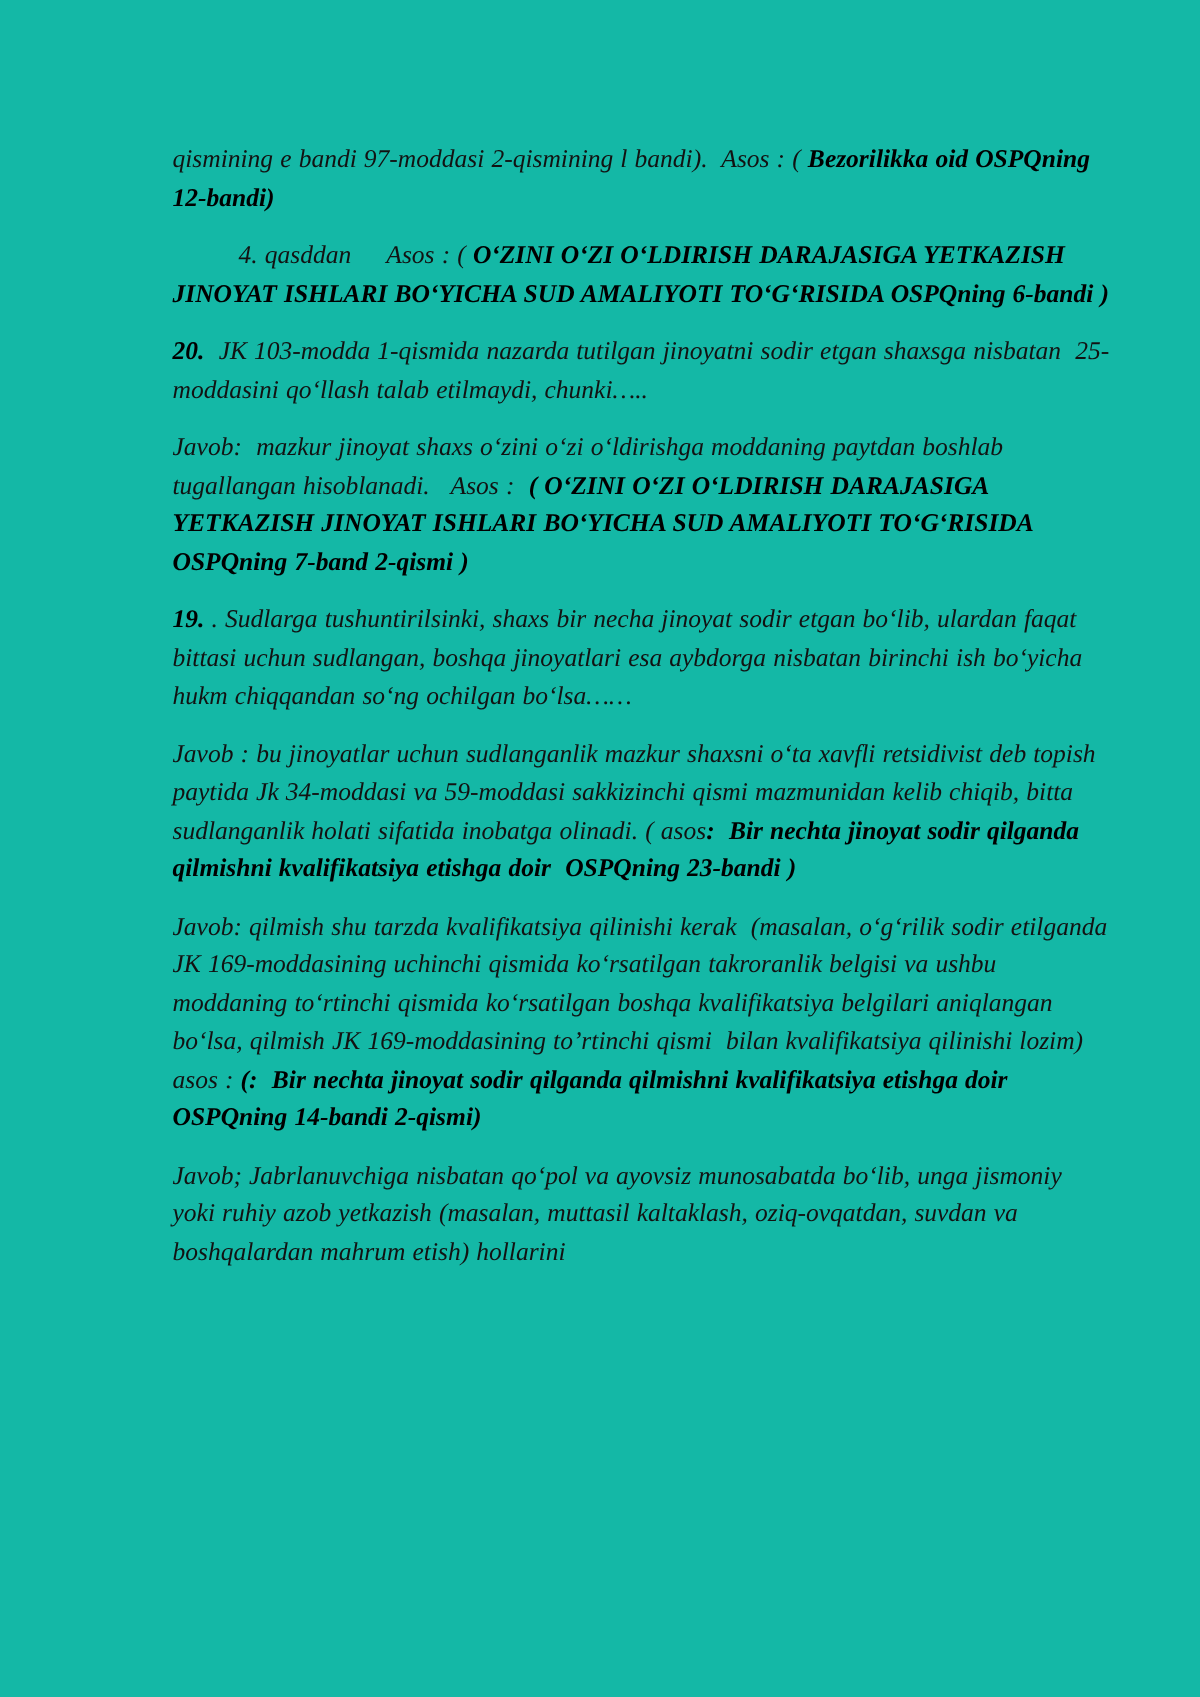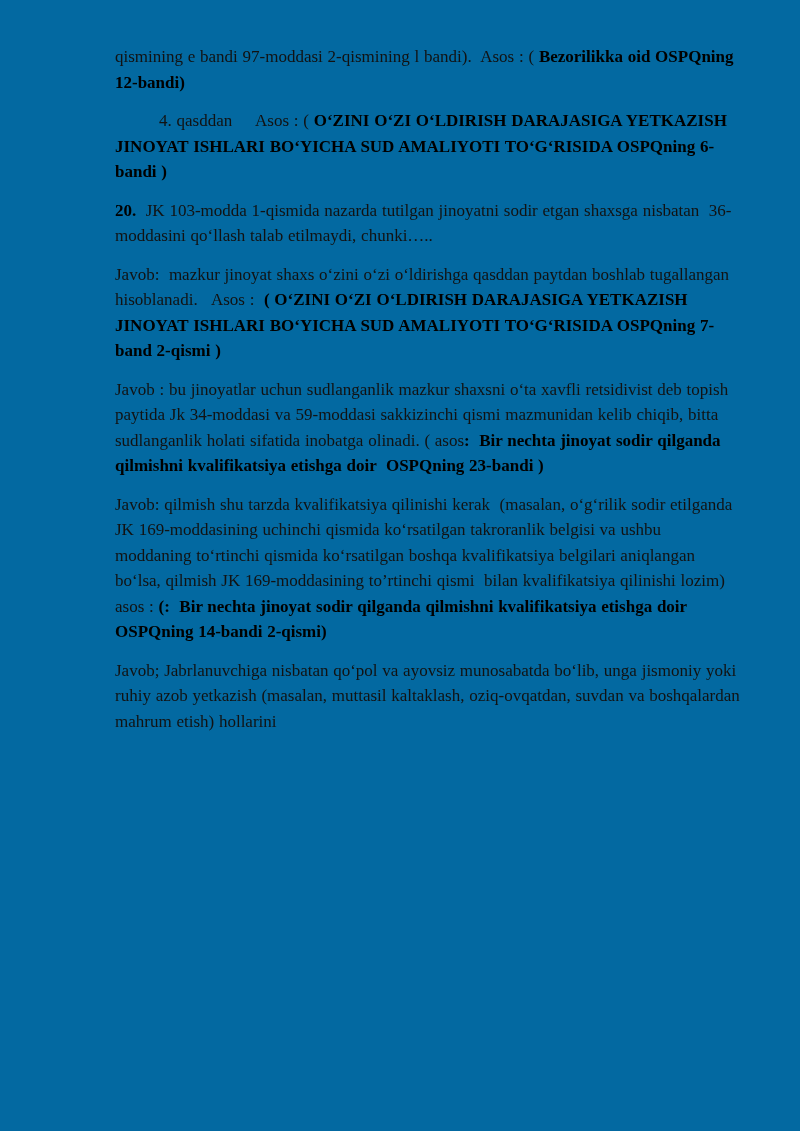--- a/index.html
+++ b/index.html
@@ -4,24 +4,25 @@
 <style>
   html, body {
     margin: 0;
     padding: 0;
     background: #ffffff;
   }
   .page {
     position: relative;
     width: 800px;
     height: 1131px;
-    background: #0369a1;
+    background: #14b8a6;
     box-sizing: border-box;
-    padding: 44px 60px 20px 115px;
+    padding: 93px 60px 20px 115px;
     overflow: hidden;
+    font-style: italic;
   }
   .doc {
     width: 625px;
   }
   p.para {
     font-family: "Liberation Serif", "DejaVu Serif", serif;
     font-size: 17px;
     line-height: 25.5px;
     color: #121212;
     margin: 0 0 13px 0;
@@ -37,19 +38,20 @@
     text-indent: 44px;
   }
 </style>
 </head>
 <body>
 
 <div class="page">
   <div class="doc" id="doc">
       <p class="para"><span>qismining e bandi 97-moddasi 2-qismining l bandi).  Asos : ( </span><span class="b">Bezorilikka oid OSPQning 12-bandi)</span></p>
       <p class="para indent"><span>4. qasddan     Asos : ( </span><span class="b">O‘ZINI O‘ZI O‘LDIRISH DARAJASIGA YETKAZISH JINOYAT ISHLARI BO‘YICHA SUD AMALIYOTI TO‘G‘RISIDA OSPQning 6-bandi )</span></p>
-      <p class="para"><span class="b">20.</span><span>  JK 103-modda 1-qismida nazarda tutilgan jinoyatni sodir etgan shaxsga nisbatan  36-moddasini qo‘llash talab etilmaydi, chunki…..</span></p>
-      <p class="para"><span>Javob:  mazkur jinoyat shaxs o‘zini o‘zi o‘ldirishga qasddan paytdan boshlab tugallangan hisoblanadi.   Asos :  </span><span class="b">( O‘ZINI O‘ZI O‘LDIRISH DARAJASIGA YETKAZISH JINOYAT ISHLARI BO‘YICHA SUD AMALIYOTI TO‘G‘RISIDA OSPQning 7-band 2-qismi )</span></p>
+      <p class="para"><span class="b">20.</span><span>  JK 103-modda 1-qismida nazarda tutilgan jinoyatni sodir etgan shaxsga nisbatan  25-moddasini qo‘llash talab etilmaydi, chunki…..</span></p>
+      <p class="para"><span>Javob:  mazkur jinoyat shaxs o‘zini o‘zi o‘ldirishga moddaning paytdan boshlab tugallangan hisoblanadi.   Asos :  </span><span class="b">( O‘ZINI O‘ZI O‘LDIRISH DARAJASIGA YETKAZISH JINOYAT ISHLARI BO‘YICHA SUD AMALIYOTI TO‘G‘RISIDA OSPQning 7-band 2-qismi )</span></p>
+      <p class="para"><span class="b">19.</span><span> . Sudlarga tushuntirilsinki, shaxs bir necha jinoyat sodir etgan bo‘lib, ulardan faqat bittasi uchun sudlangan, boshqa jinoyatlari esa aybdorga nisbatan birinchi ish bo‘yicha hukm chiqqandan so‘ng ochilgan bo‘lsa……</span></p>
       <p class="para"><span>Javob : bu jinoyatlar uchun sudlanganlik mazkur shaxsni o‘ta xavfli retsidivist deb topish paytida Jk 34-moddasi va 59-moddasi sakkizinchi qismi mazmunidan kelib chiqib, bitta sudlanganlik holati sifatida inobatga olinadi. ( asos</span><span class="b">:  Bir nechta jinoyat sodir qilganda qilmishni kvalifikatsiya etishga doir  OSPQning 23-bandi )</span></p>
       <p class="para"><span>Javob: qilmish shu tarzda kvalifikatsiya qilinishi kerak  (masalan, o‘g‘rilik sodir etilganda JK 169-moddasining uchinchi qismida ko‘rsatilgan takroranlik belgisi va ushbu moddaning to‘rtinchi qismida ko‘rsatilgan boshqa kvalifikatsiya belgilari aniqlangan bo‘lsa, qilmish JK 169-moddasining to’rtinchi qismi  bilan kvalifikatsiya qilinishi lozim)  asos : </span><span class="b">(:  Bir nechta jinoyat sodir qilganda qilmishni kvalifikatsiya etishga doir  OSPQning 14-bandi 2-qismi)</span></p>
       <p class="para"><span>Javob; Jabrlanuvchiga nisbatan qo‘pol va ayovsiz munosabatda bo‘lib, unga jismoniy yoki ruhiy azob yetkazish (masalan, muttasil kaltaklash, oziq-ovqatdan, suvdan va boshqalardan mahrum etish) hollarini</span></p>
     </div>
 </div>
 
 </body></html>

